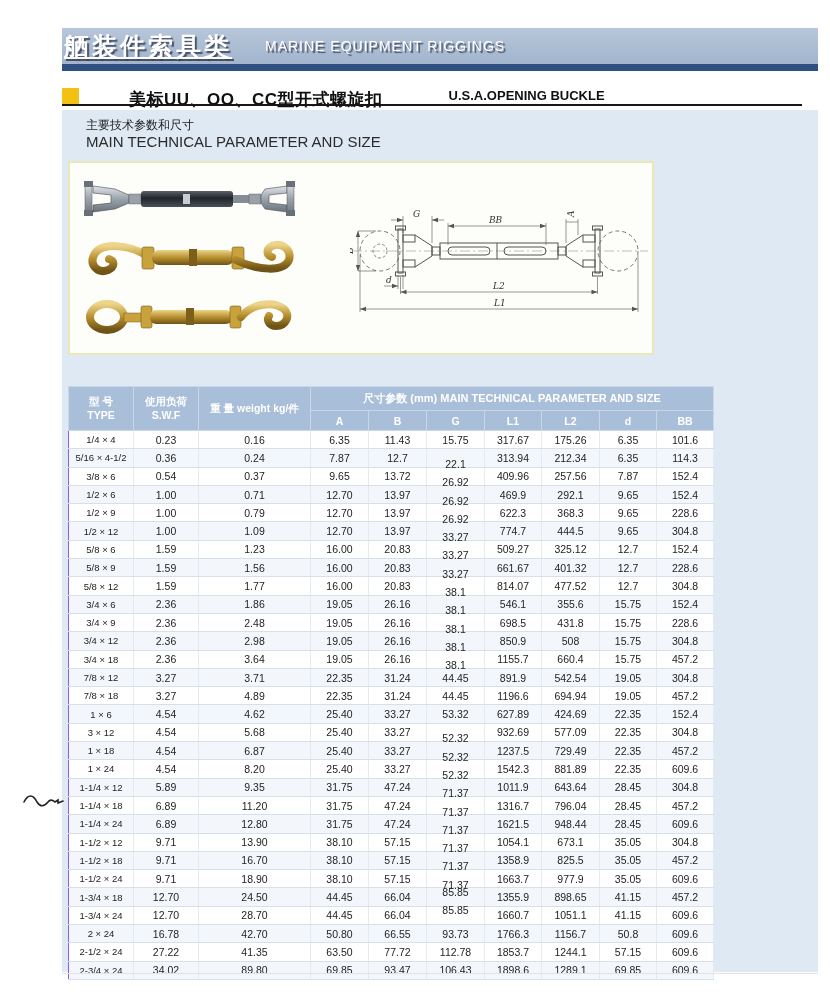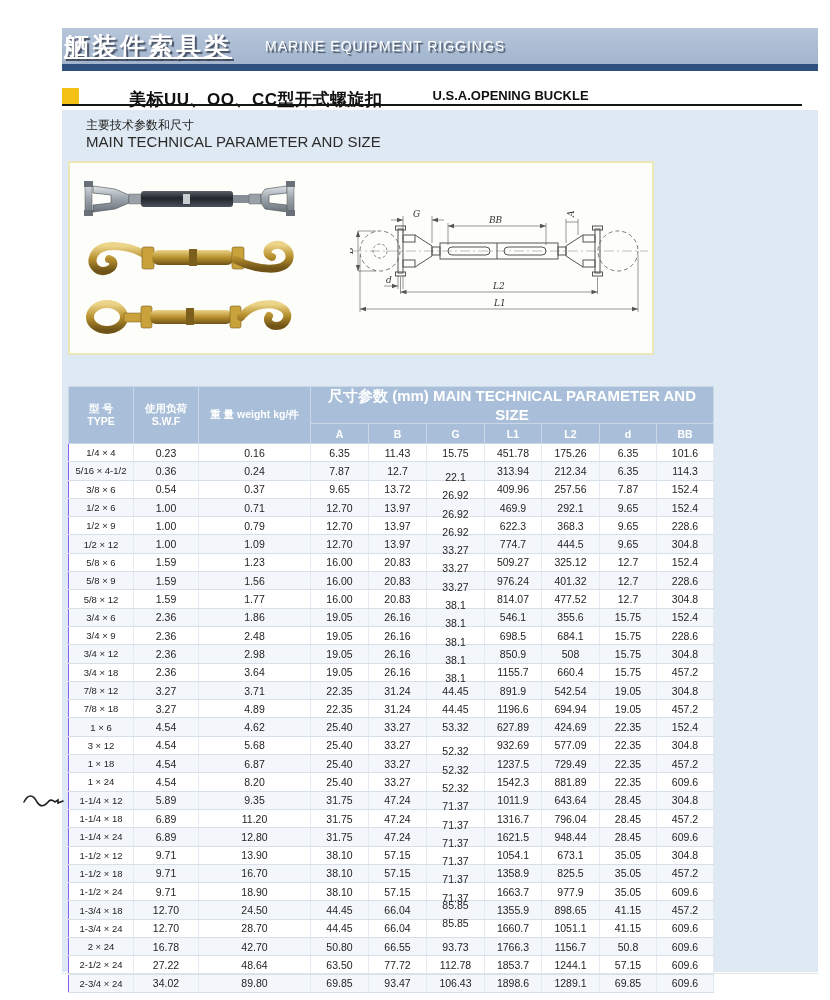--- a/index.html
+++ b/index.html
@@ -10,34 +10,34 @@
           background:linear-gradient(#b7c6da,#a2b5cd);display:flex;align-items:center;}
   .banner-cn{font-size:25px;font-weight:bold;color:#fff;letter-spacing:3px;padding-left:2px;
              text-shadow:2px 2px 1px rgba(55,65,85,.85);text-decoration:underline;}
   .banner-en{font-size:14px;font-weight:normal;color:#fff;letter-spacing:1px;margin-left:33px;
              text-shadow:2px 2px 1px rgba(55,65,85,.85);}
   .darkbar{position:absolute;left:62px;top:64px;width:756px;height:7px;background:#30517f;}
   
   .sec-row{position:absolute;left:62px;top:88px;height:20px;display:flex;gap:40px;}
   .bullet{width:17px;height:17px;background:#f2c113;display:inline-block;}
   .sec-cn{font-size:17px;font-weight:bold;color:#101010;margin-left:10px;letter-spacing:.5px;}
-  .sec-en{font-size:13px;font-weight:bold;color:#101010;margin-left:10px;}
+  .sec-en{font-size:13px;font-weight:bold;color:#101010;margin-left:26px;}
   .sec-underline{position:absolute;left:62px;top:104px;width:740px;height:2px;background:#161616;}
   
   .panel{position:absolute;left:62px;top:110px;width:756px;height:862px;background:#dfe9f3;}
   .subhead-cn{position:absolute;left:24px;top:7px;font-size:12px;color:#1c1c1c;}
   .subhead-en{position:absolute;left:24px;top:23px;font-size:15px;color:#2b2b2b;}
   
   .figure-box{position:absolute;left:6px;top:51px;width:582px;height:190px;background:#fdfdfa;
               border:2px solid #ece7b6;}
   .ph{position:absolute;}
   
   .spec{position:absolute;left:6px;top:276px;border-collapse:collapse;table-layout:fixed;width:645px;}
   .spec th{background:#a9bfd9;color:#ffffff;font-weight:bold;border:1px solid #c9d7e7;padding:0;}
-  .spec .grp-th{height:23px;font-size:15px;margin-top:24px;}
+  .spec .grp-th{height:23px;font-size:11px;margin-top:24px;}
   .spec .sub-th{height:19px;font-size:10.5px;}
   .spec .hd2{font-size:10.5px;line-height:1.25;}
   .spec td{height:17.3px;font-size:10.5px;color:#232323;text-align:center;padding:0;background:#ffffff;
            border-bottom:1px solid #d7dfe9;border-right:1px solid #e4eaf1;white-space:nowrap;}
   .spec tbody tr:nth-child(even) td{background:#f3f7fb;}
   .spec td:first-child{font-size:9.5px;border-left:1px solid #8b5cf6;}
   .g-low{display:inline-block;transform:translateY(6px);}
   .g-high{display:inline-block;transform:translateY(-5px);}
   .squiggle{position:absolute;left:-40px;top:682px;}
   .footer-line{position:absolute;left:62px;top:973px;width:756px;height:1px;background:#e3e3e3;}
@@ -231,21 +231,21 @@
         </tr>
       </thead>
       <tbody>
           <tr>
             <td><span>1/4 × 4</span></td>
             <td><span>0.23</span></td>
             <td><span>0.16</span></td>
             <td><span>6.35</span></td>
             <td><span>11.43</span></td>
             <td><span>15.75</span></td>
-            <td><span>451.78</span></td>
+            <td><span>317.67</span></td>
             <td><span>175.26</span></td>
             <td><span>6.35</span></td>
             <td><span>101.6</span></td>
           </tr>
           <tr>
             <td><span>5/16 × 4-1/2</span></td>
             <td><span>0.36</span></td>
             <td><span>0.24</span></td>
             <td><span>7.87</span></td>
             <td><span>12.7</span></td>
@@ -315,21 +315,21 @@
             <td><span>12.7</span></td>
             <td><span>152.4</span></td>
           </tr>
           <tr>
             <td><span>5/8 × 9</span></td>
             <td><span>1.59</span></td>
             <td><span>1.56</span></td>
             <td><span>16.00</span></td>
             <td><span>20.83</span></td>
             <td><span class="g-low">33.27</span></td>
-            <td><span>976.24</span></td>
+            <td><span>661.67</span></td>
             <td><span>401.32</span></td>
             <td><span>12.7</span></td>
             <td><span>228.6</span></td>
           </tr>
           <tr>
             <td><span>5/8 × 12</span></td>
             <td><span>1.59</span></td>
             <td><span>1.77</span></td>
             <td><span>16.00</span></td>
             <td><span>20.83</span></td>
@@ -352,21 +352,21 @@
             <td><span>152.4</span></td>
           </tr>
           <tr>
             <td><span>3/4 × 9</span></td>
             <td><span>2.36</span></td>
             <td><span>2.48</span></td>
             <td><span>19.05</span></td>
             <td><span>26.16</span></td>
             <td><span class="g-low">38.1</span></td>
             <td><span>698.5</span></td>
-            <td><span>684.1</span></td>
+            <td><span>431.8</span></td>
             <td><span>15.75</span></td>
             <td><span>228.6</span></td>
           </tr>
           <tr>
             <td><span>3/4 × 12</span></td>
             <td><span>2.36</span></td>
             <td><span>2.98</span></td>
             <td><span>19.05</span></td>
             <td><span>26.16</span></td>
             <td><span class="g-low">38.1</span></td>
@@ -563,21 +563,21 @@
             <td><span>66.55</span></td>
             <td><span>93.73</span></td>
             <td><span>1766.3</span></td>
             <td><span>1156.7</span></td>
             <td><span>50.8</span></td>
             <td><span>609.6</span></td>
           </tr>
           <tr>
             <td><span>2-1/2 × 24</span></td>
             <td><span>27.22</span></td>
-            <td><span>48.64</span></td>
+            <td><span>41.35</span></td>
             <td><span>63.50</span></td>
             <td><span>77.72</span></td>
             <td><span>112.78</span></td>
             <td><span>1853.7</span></td>
             <td><span>1244.1</span></td>
             <td><span>57.15</span></td>
             <td><span>609.6</span></td>
           </tr>
           <tr>
             <td><span>2-3/4 × 24</span></td>

